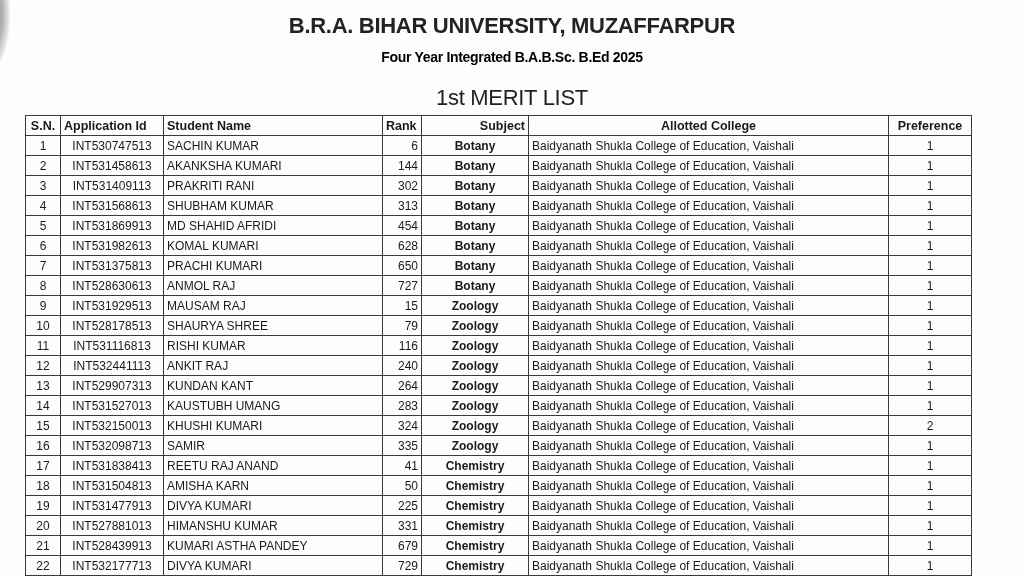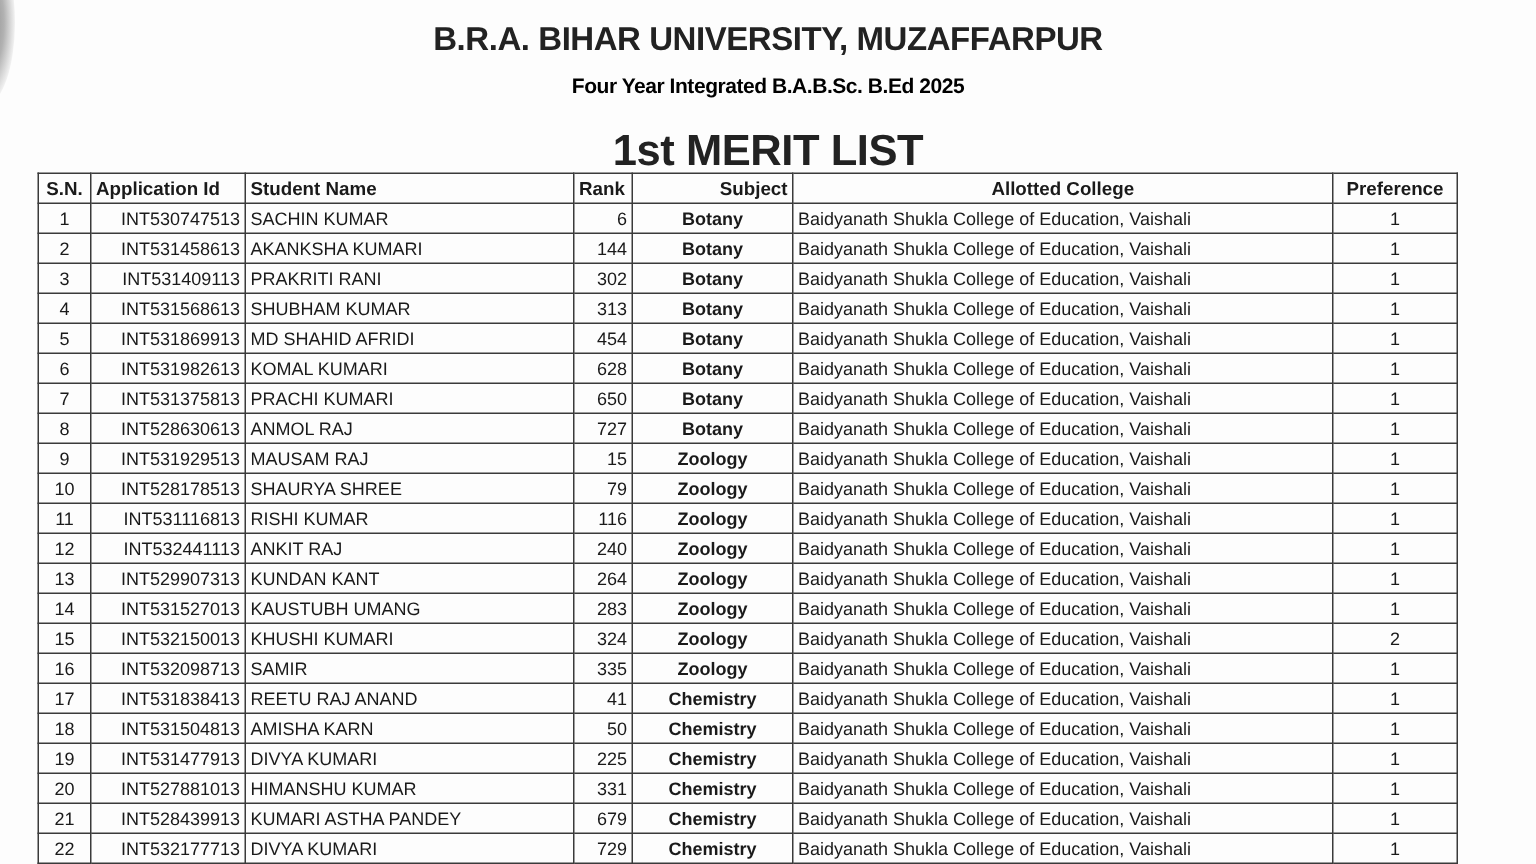--- a/index.html
+++ b/index.html
@@ -12,36 +12,36 @@
   }
   .shadow-edge {
     position:absolute; left:-30px; top:-40px; width:40px; height:110px;
     border-radius:50%;
     background:radial-gradient(ellipse at center, #555 0%, #999 45%, rgba(255,255,255,0) 75%);
     opacity:.75;
   }
   .header { position:absolute; left:0; top:0; width:1024px; text-align:center; }
   .title1 { position:absolute; top:13px; left:0; width:100%; font-size:22px; font-weight:bold; color:#222; letter-spacing:-0.3px; }
   .title2 { position:absolute; top:49px; left:0; width:100%; font-size:14px; font-weight:bold; color:#000000; letter-spacing:-0.3px; }
-  .title3 { position:absolute; top:85px; left:0; width:100%; font-size:29px; font-weight:bold; color:#222; letter-spacing:-0.3px; }
+  .title3 { position:absolute; top:85px; left:0; width:100%; font-size:22px; font-weight:normal; color:#222; letter-spacing:-0.3px; }
 
   table.merit {
     position:absolute; left:25px; top:115px;
     border-collapse:collapse;
     font-size:12px;
     table-layout:fixed;
   }
   table.merit td, table.merit th {
     border:1.3px solid #3a3a3a;
     height:19px; padding:0 3px;
     white-space:nowrap; overflow:hidden;
   }
   table.merit th { font-weight:bold; font-size:12.5px; height:19px; }
   .c-sn { width:28px; text-align:center;margin-left:46px; }
-  .c-app { width:96px; text-align:right; }
+  .c-app { width:96px; text-align:center; }
   .c-name { width:212px; text-align:left; }
   .c-rank { width:32px; text-align:right; }
   .c-subj { width:100px; text-align:center;font-weight:bold; }
   th.c-subj { text-align:right; }
   .c-col { width:353px; text-align:left; }
   th.c-col { text-align:center; }
   .c-pref { width:76px; text-align:center; }
   th.c-app, th.c-name { text-align:left; }
   th.c-rank { text-align:left; }
 </style>

